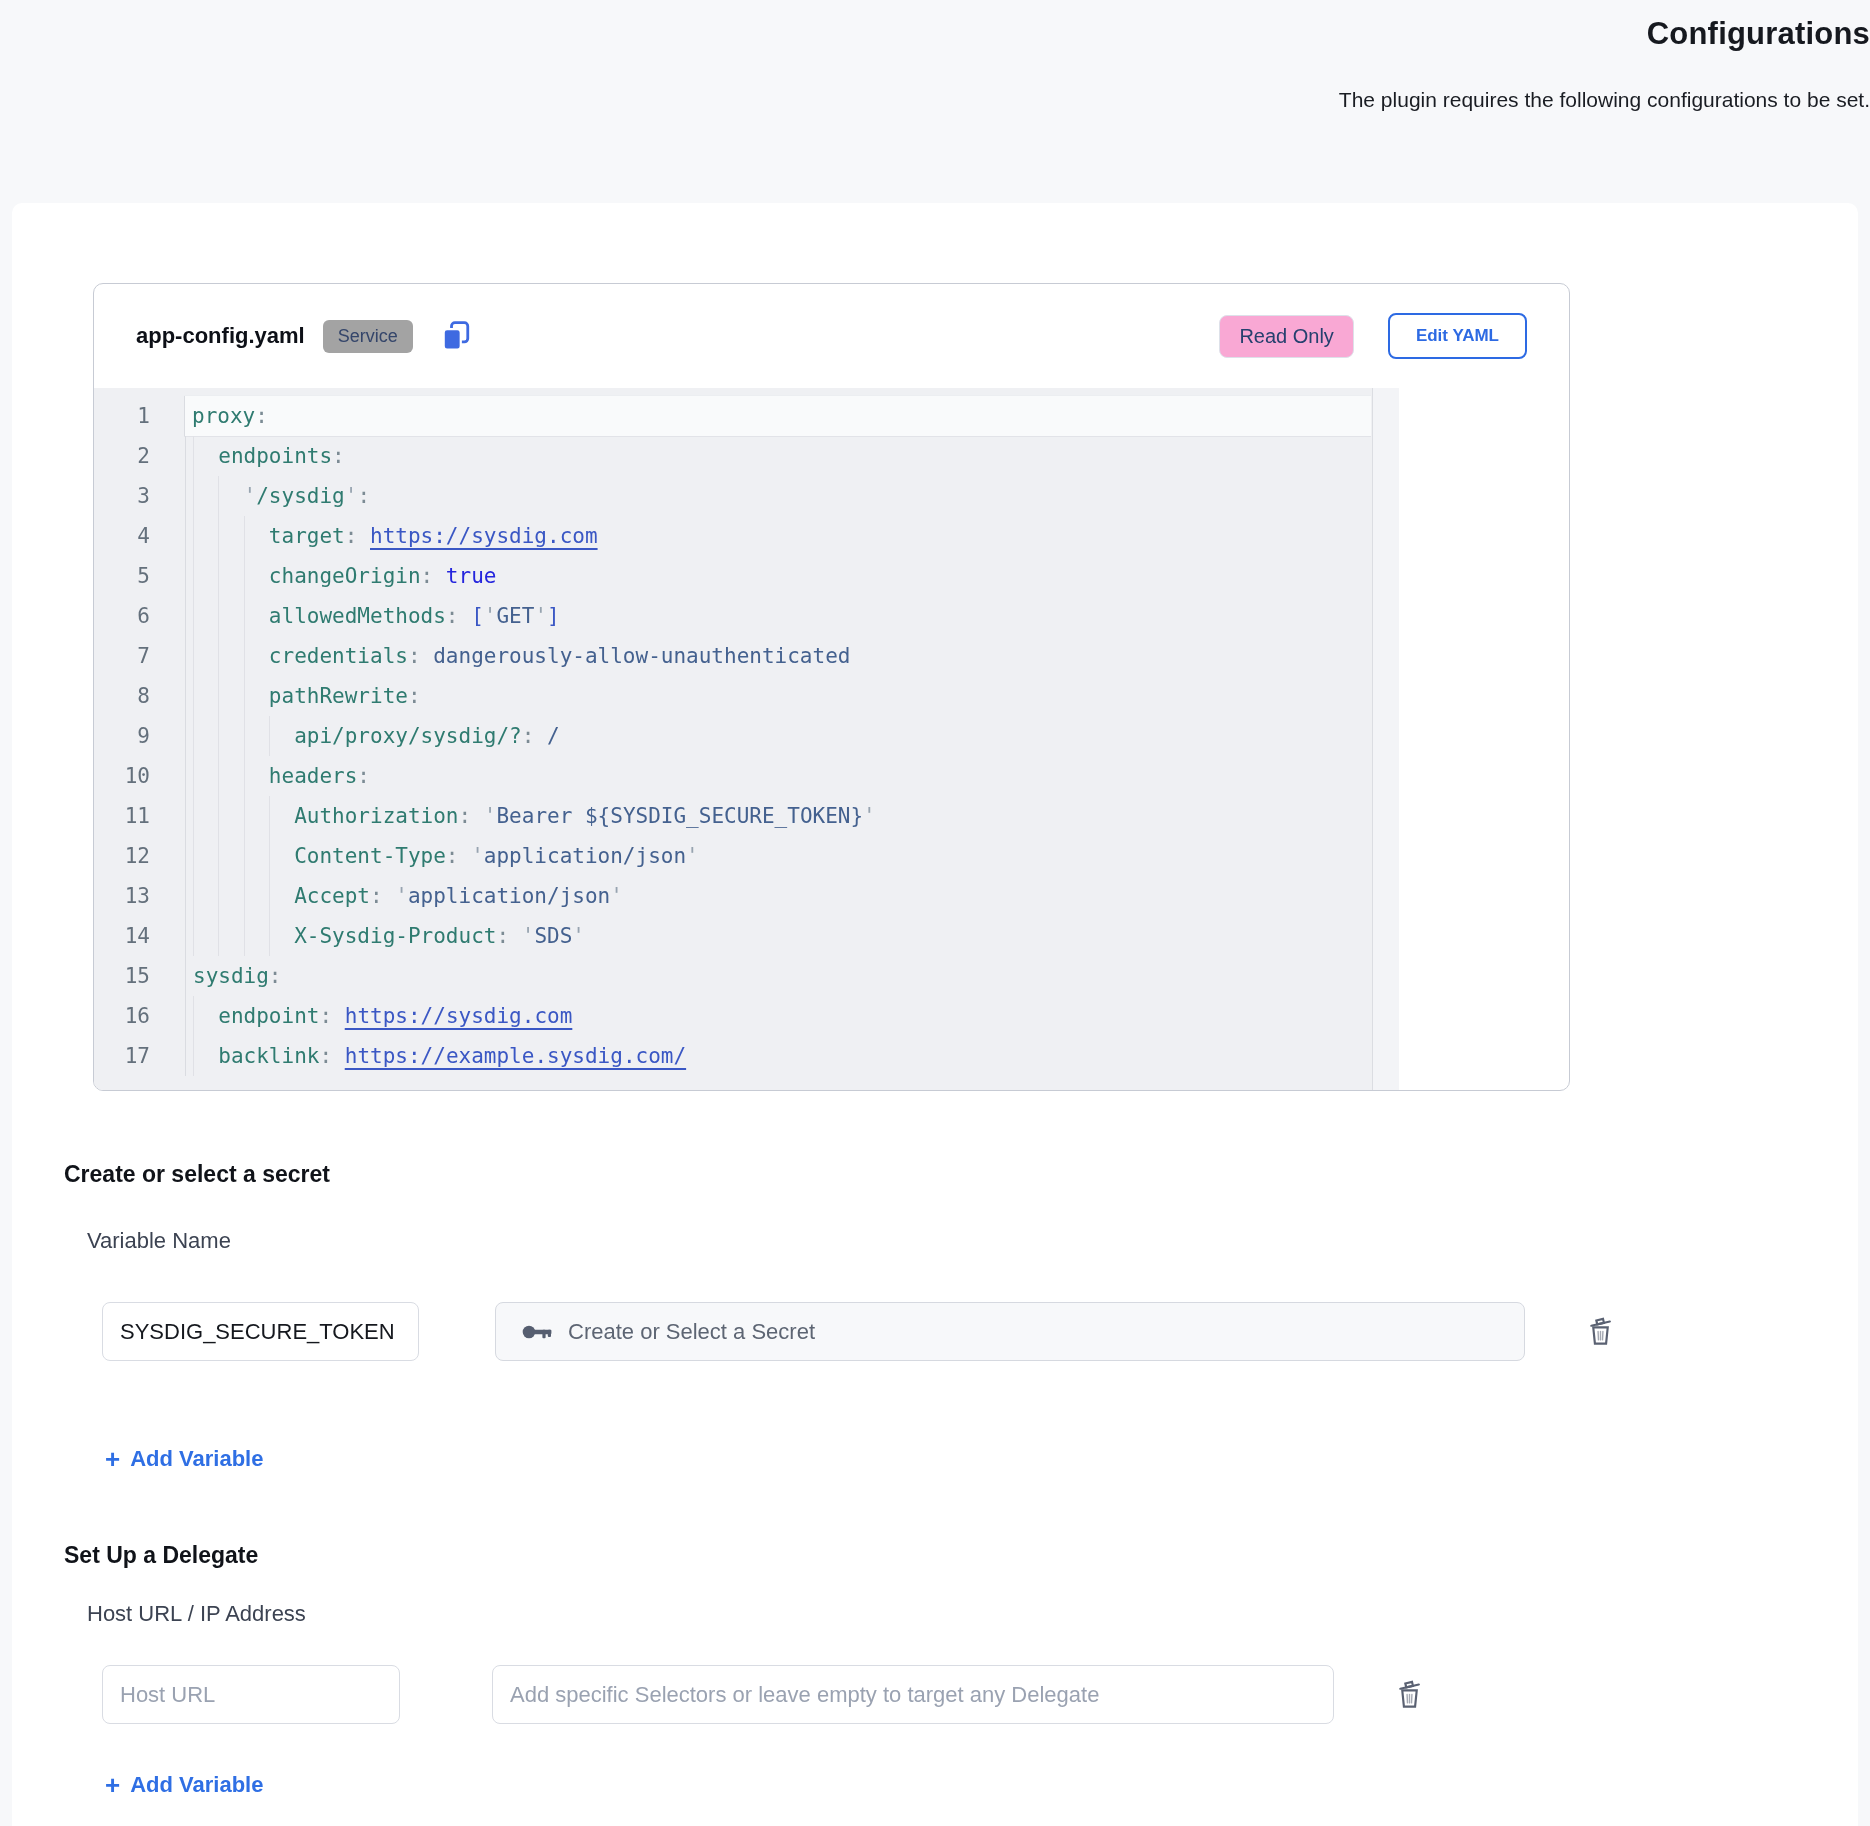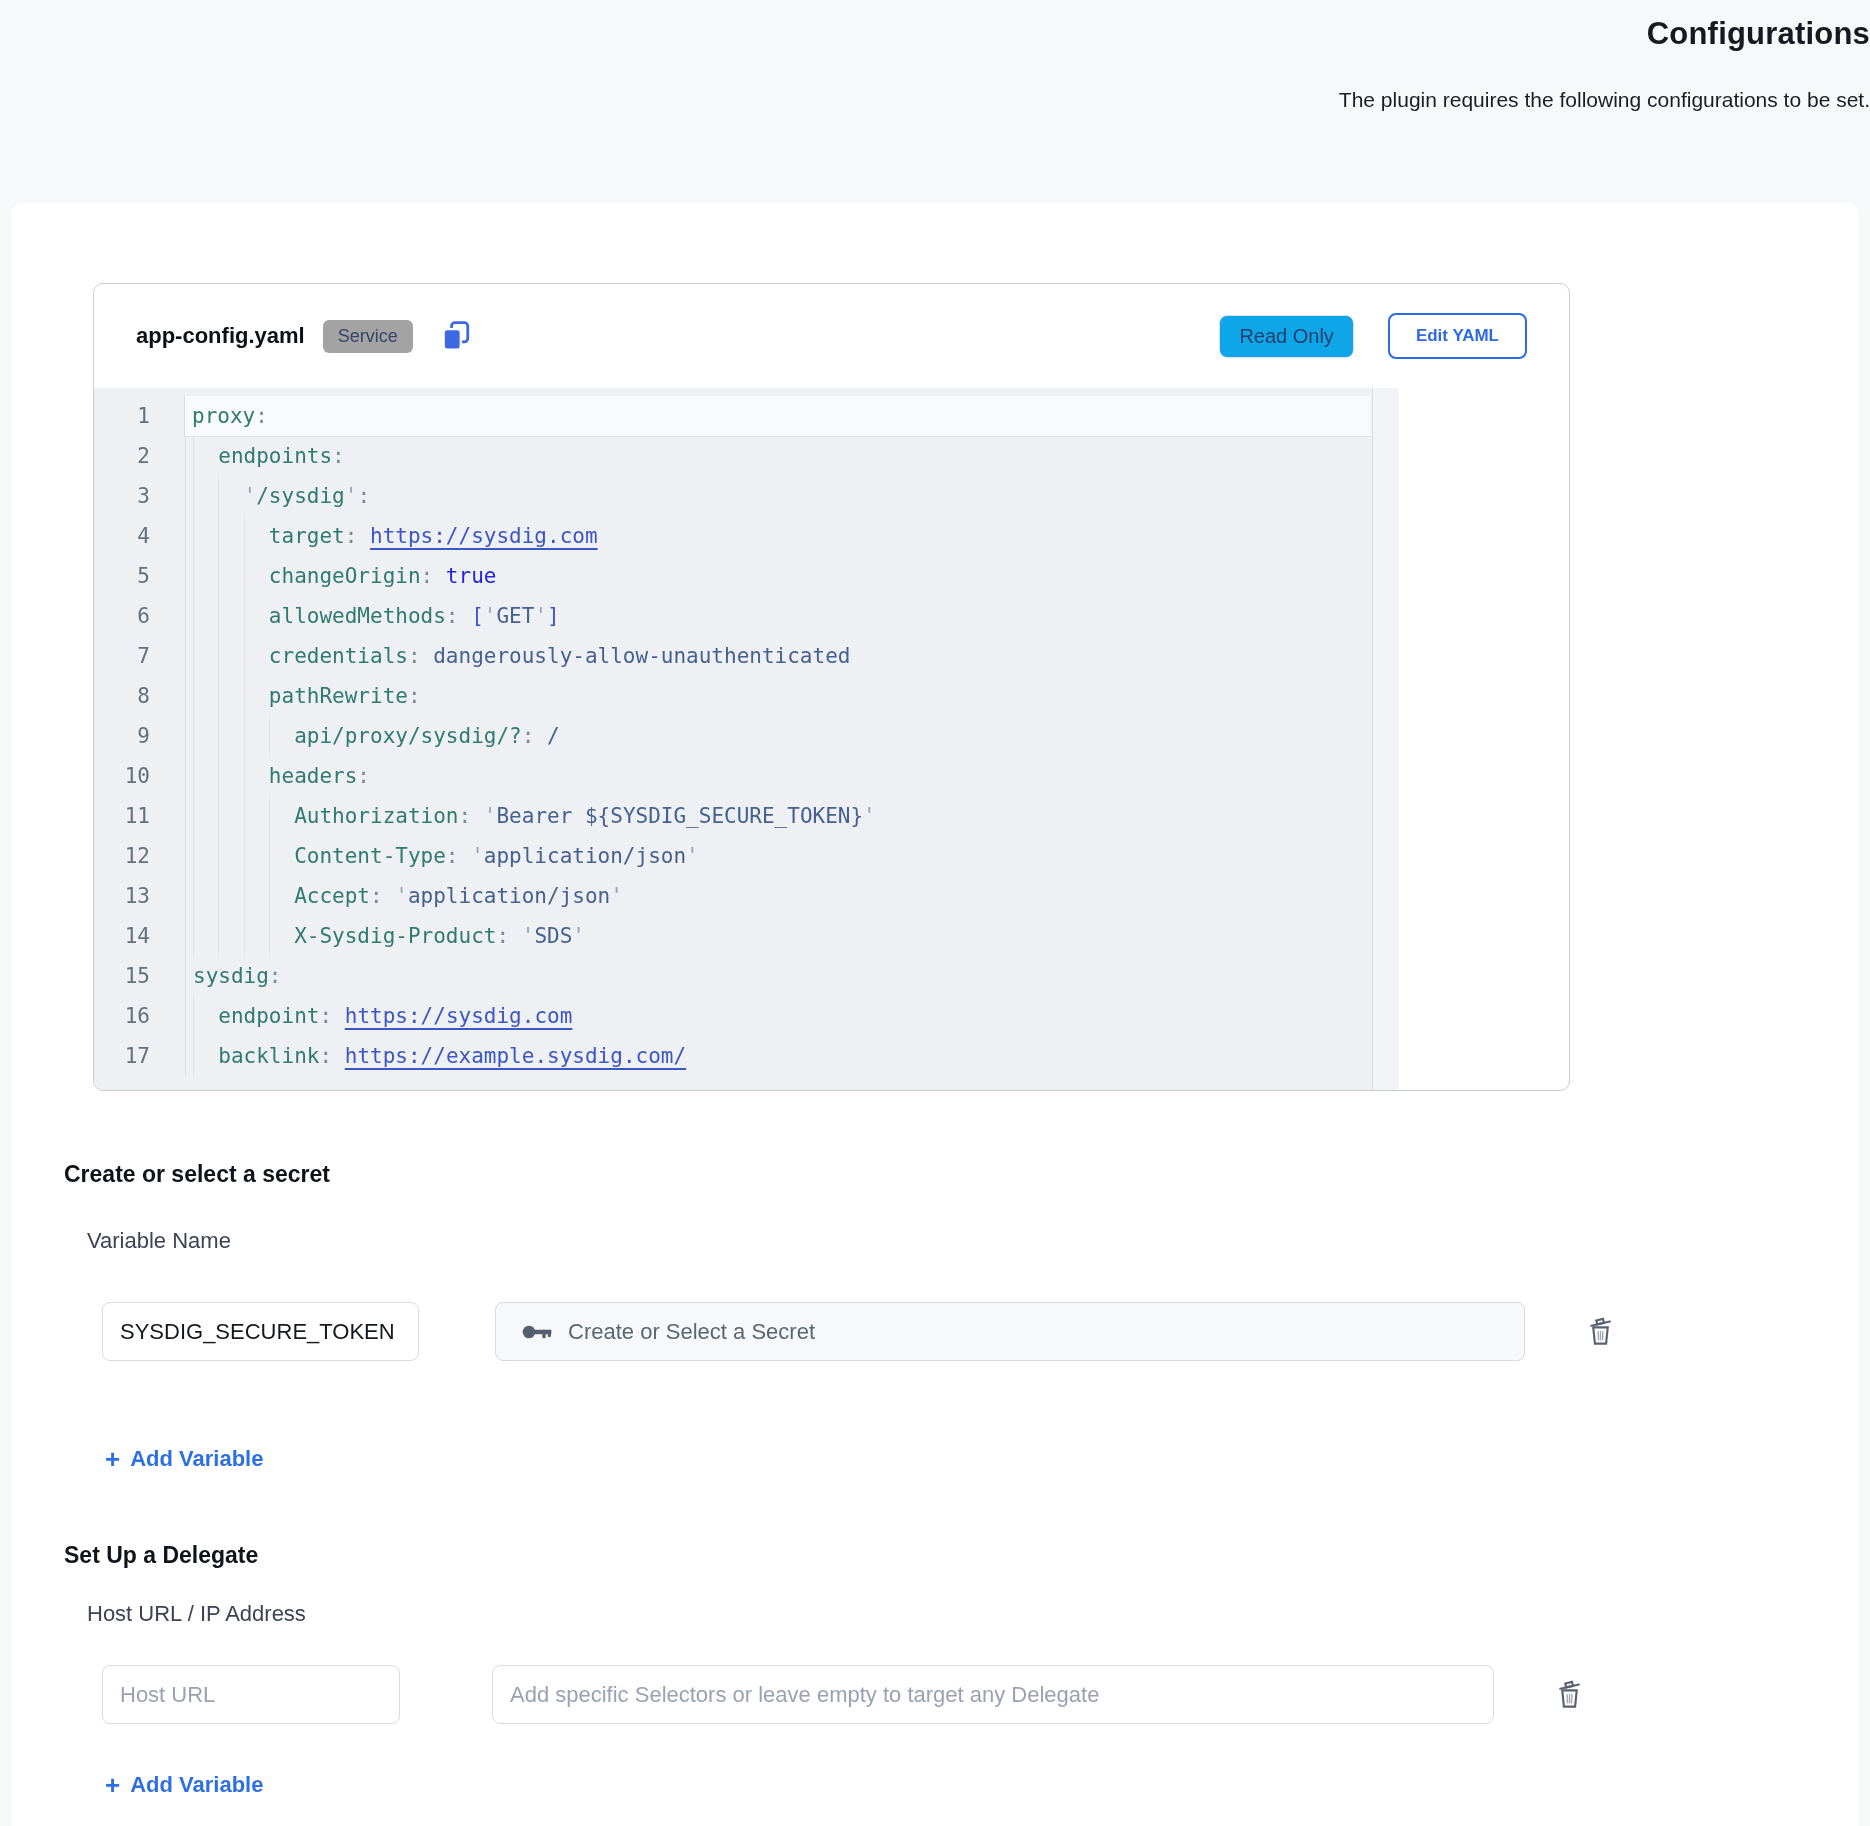--- a/index.html
+++ b/index.html
@@ -25,21 +25,21 @@
     border:1px solid #c7cbd4; border-radius:10px; overflow:hidden;
   }
   .card-header { height:104px; display:flex; align-items:center; padding:0 42px; }
   .filename { font-size:22px; font-weight:700; color:#0d1017; }
   .badge {
     margin-left:18px; background:#a3a3a3; color:#34456a;
     font-size:18px; padding:6px 15px; border-radius:6px;
   }
   .copy-btn { margin-left:26px; background:none; border:none; cursor:pointer; display:flex; align-items:center; }
   .chip-readonly {
-    margin-left:auto; background:#0ea5e9; border:1px solid #dde1e9; border-radius:8px;
+    margin-left:auto; background:#f9a8d4; border:1px solid #dde1e9; border-radius:8px;
     padding:9px 19px; font-size:20px; color:#25406e; font-family:inherit;
   }
   .btn-edit-yaml {
     margin-left:34px; background:#ffffff; border:2px solid #2d6ae3; border-radius:8px;
     padding:11px 26px; font-size:17px; font-weight:700; color:#2d6ae3; font-family:inherit; cursor:pointer;
   }
 
   
   :root {
     --c-key:#2f7b70; --c-str:#44618f; --c-link:#3a57c4; --c-bool:#2525dd;
@@ -84,21 +84,21 @@
   }
   .secret-select span { font-size:22px; color:#5d6573; }
   .trash-btn { margin-left:60px; background:none; border:none; cursor:pointer; display:flex; }
   .add-variable {
     display:inline-flex; align-items:center; gap:10px; margin:85px 0 0 53px;
     background:none; border:none; cursor:pointer; font-family:inherit;
     font-size:22px; font-weight:600; color:#2f6fe4;
   }
   .plus { font-size:26px; font-weight:700; line-height:20px; }
   .input-host { width:298px; }
-  .input-selectors { margin-left:92px; width:1002px; }
+  .input-selectors { margin-left:92px; width:842px; }
   .delegate-row { margin-top:38px; }
   .delegate-label { margin-top:32px; }
   .add-variable.second { margin-top:48px; }
 </style>
 </head>
 <body>
 
 <div class="topbar">
   <div class="page-title">Configurations</div>
   <div class="page-subtitle">The plugin requires the following configurations to be set.</div>

